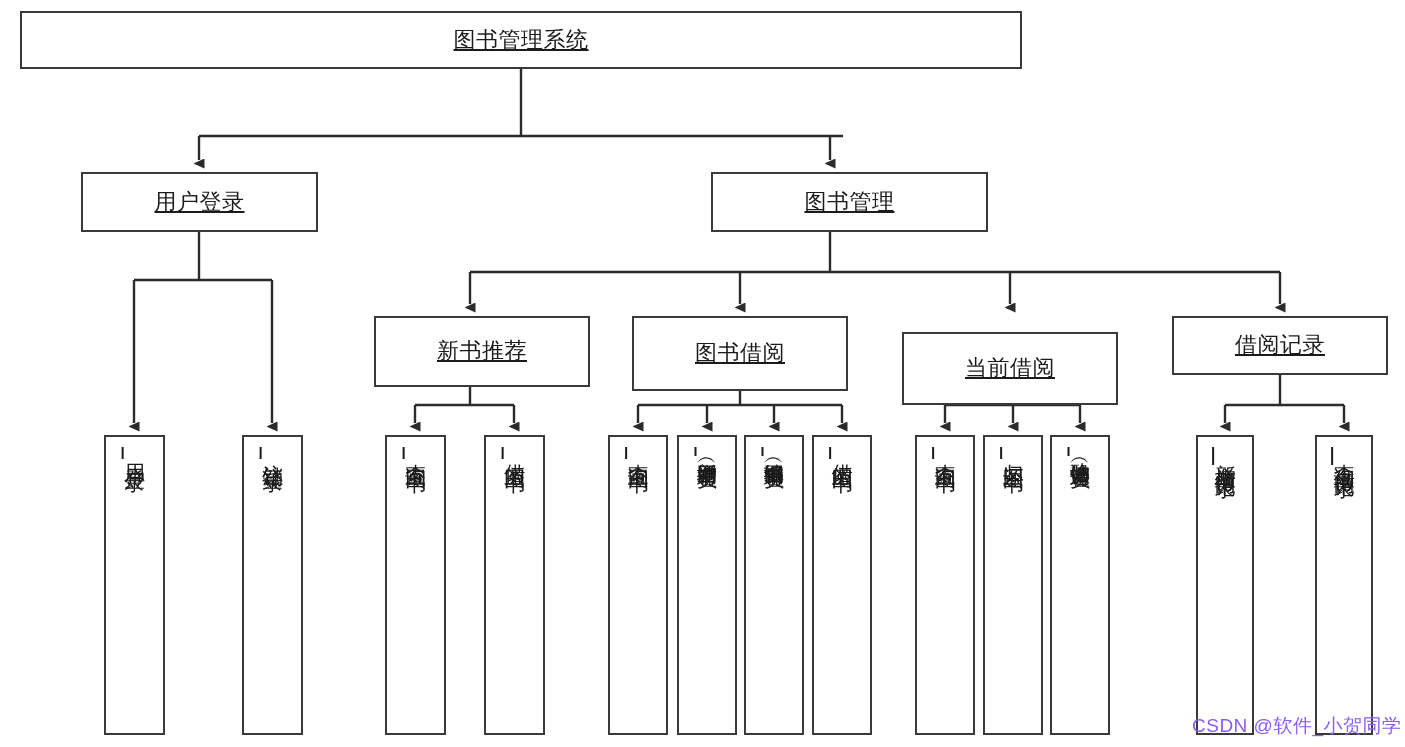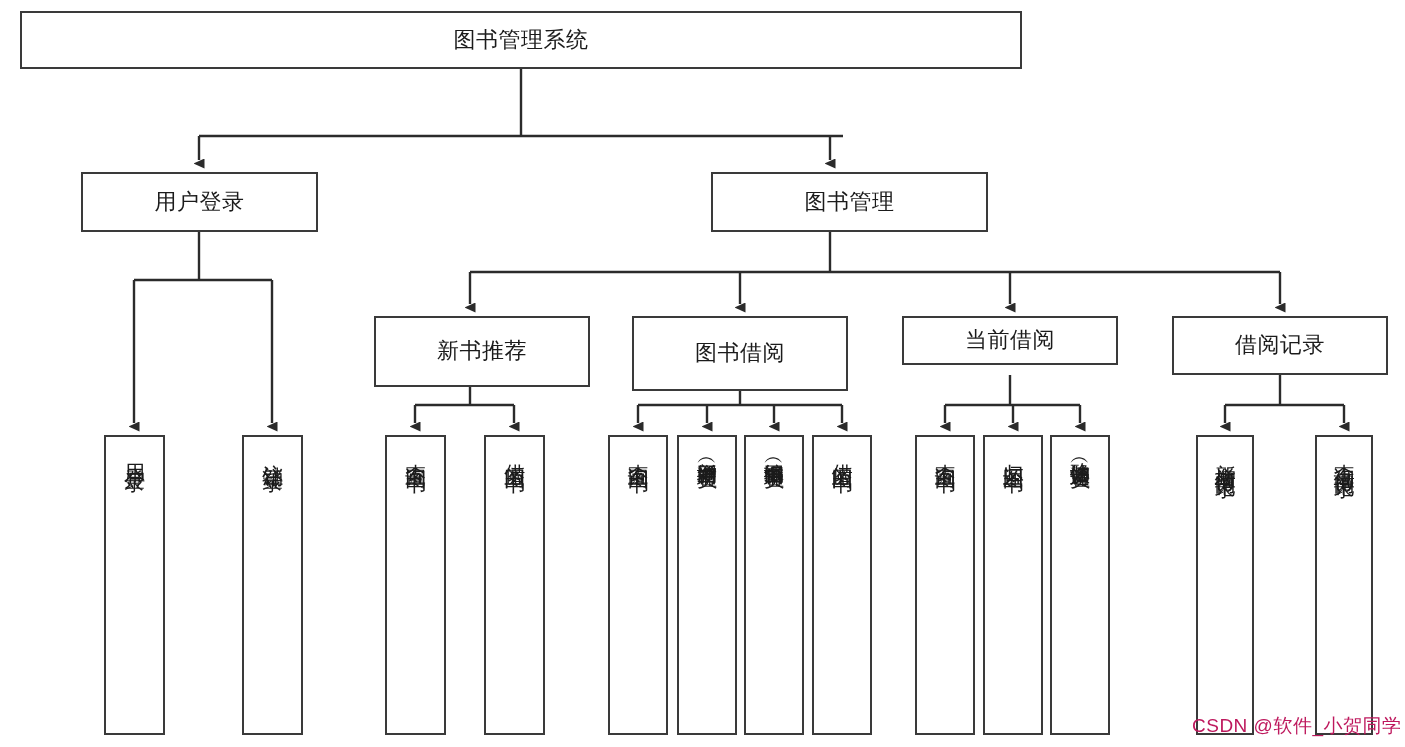--- a/index.html
+++ b/index.html
@@ -27,20 +27,21 @@
   }
   .node {
     position: absolute;
     box-sizing: border-box;
     background: #ffffff;
     border: 2px solid #3a3a3a;
     display: flex;
     align-items: center;
     justify-content: center;
     color: #1b1b1b;
+    text-decoration: underline;
   }
   .node .label {
     display: block;
     text-align: center;
     letter-spacing: 0.5px;
   }
   .node.horiz .label {
     font-size: 22px;
     line-height: 1.2;
     white-space: nowrap;
@@ -58,21 +59,21 @@
     letter-spacing: 3px;
     white-space: nowrap;
   }
   .node.vert.tall .label {
     font-size: 20px;
     letter-spacing: 1px;
   }
   .watermark {
     position: absolute;
     font-size: 19px;
-    color: #be185d;
+    color: #8b5cf6;
     white-space: nowrap;
     letter-spacing: 0.5px;
   }
 </style>
 </head>
 <body>
 
 <div id="diagram-root">
 
   <svg class="connectors" viewBox="0 0 1405 747" xmlns="http://www.w3.org/2000/svg">
@@ -135,21 +136,21 @@
   <div class="node horiz" style="left:711px; top:172px; width:277px; height:60px;">
     <span class="label">图书管理</span>
   </div>
 
   <div class="node horiz" style="left:374px; top:316px; width:216px; height:71px;">
     <span class="label">新书推荐</span>
   </div>
   <div class="node horiz" style="left:632px; top:316px; width:216px; height:75px;">
     <span class="label">图书借阅</span>
   </div>
-  <div class="node horiz" style="left:902px; top:316px; width:216px; height:49px;">
+  <div class="node horiz" style="left:902px; top:332px; width:216px; height:73px;">
     <span class="label">当前借阅</span>
   </div>
   <div class="node horiz" style="left:1172px; top:316px; width:216px; height:59px;">
     <span class="label">借阅记录</span>
   </div>
 
   <div class="node vert" style="left:104px; top:435px; width:61px; height:300px;">
     <span class="label">用户登录</span>
   </div>
   <div class="node vert" style="left:242px; top:435px; width:61px; height:300px;">

